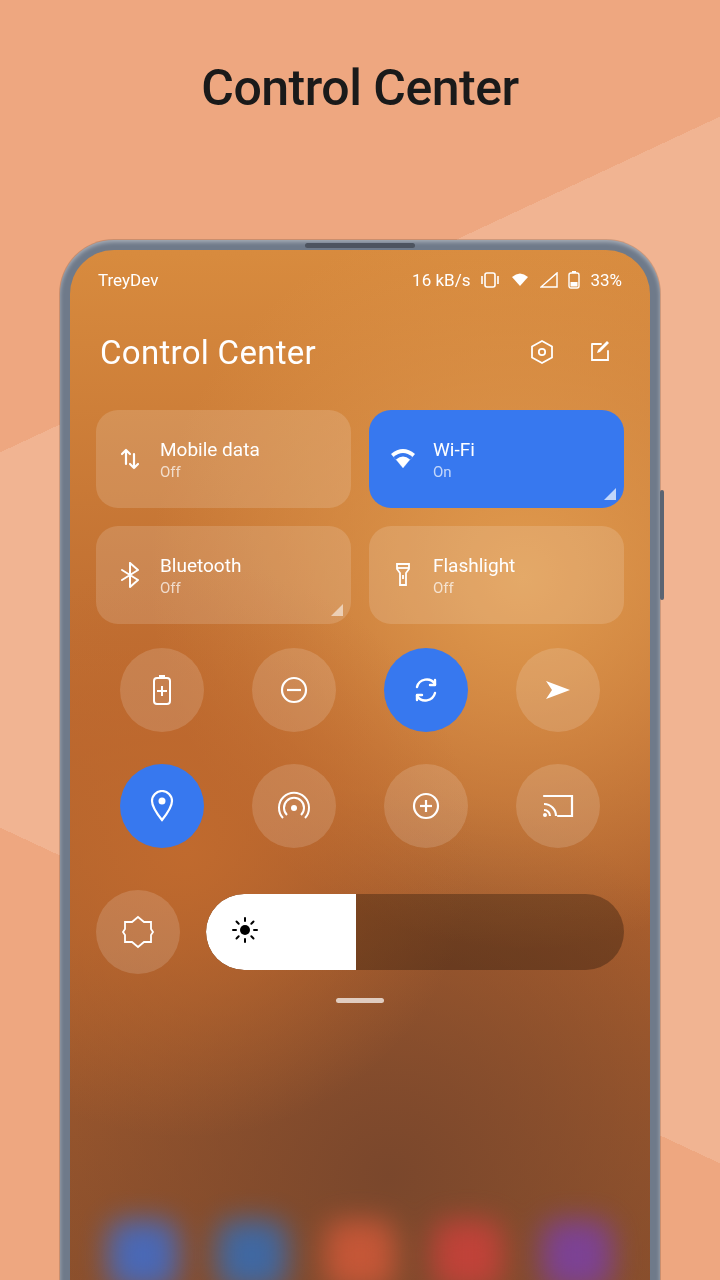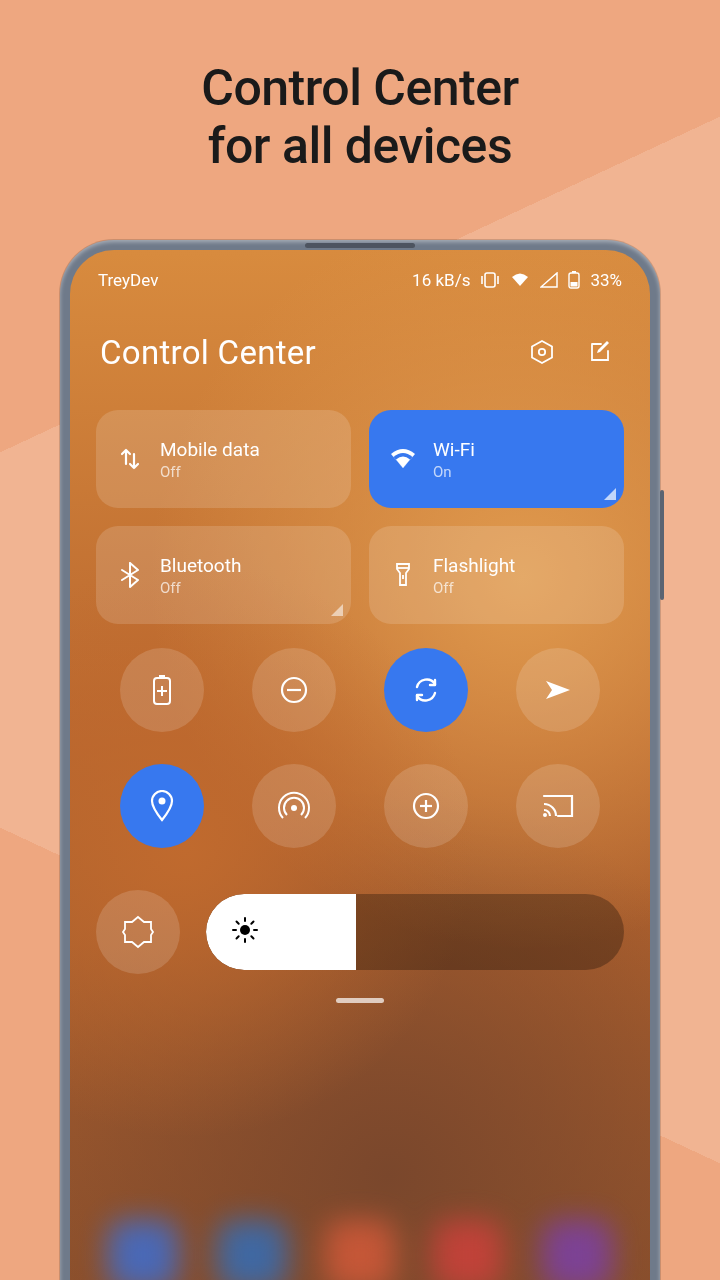--- a/index.html
+++ b/index.html
@@ -151,21 +151,20 @@
   }
   .dock .app { width:70px; height:70px; border-radius:18px; }
 </style>
 </head>
 <body>
 
 <div class="bg-diag"></div>
 
 <div class="headline">
   <span>Control Center</span><br>
-  <span>for all devices</span>
 </div>
 
 <div class="phone">
   <div class="speaker"></div>
   <div class="side-btn"></div>
   <div class="screen">
 
     <div class="sb">
       <span>TreyDev</span>
       <div class="sb-right">

